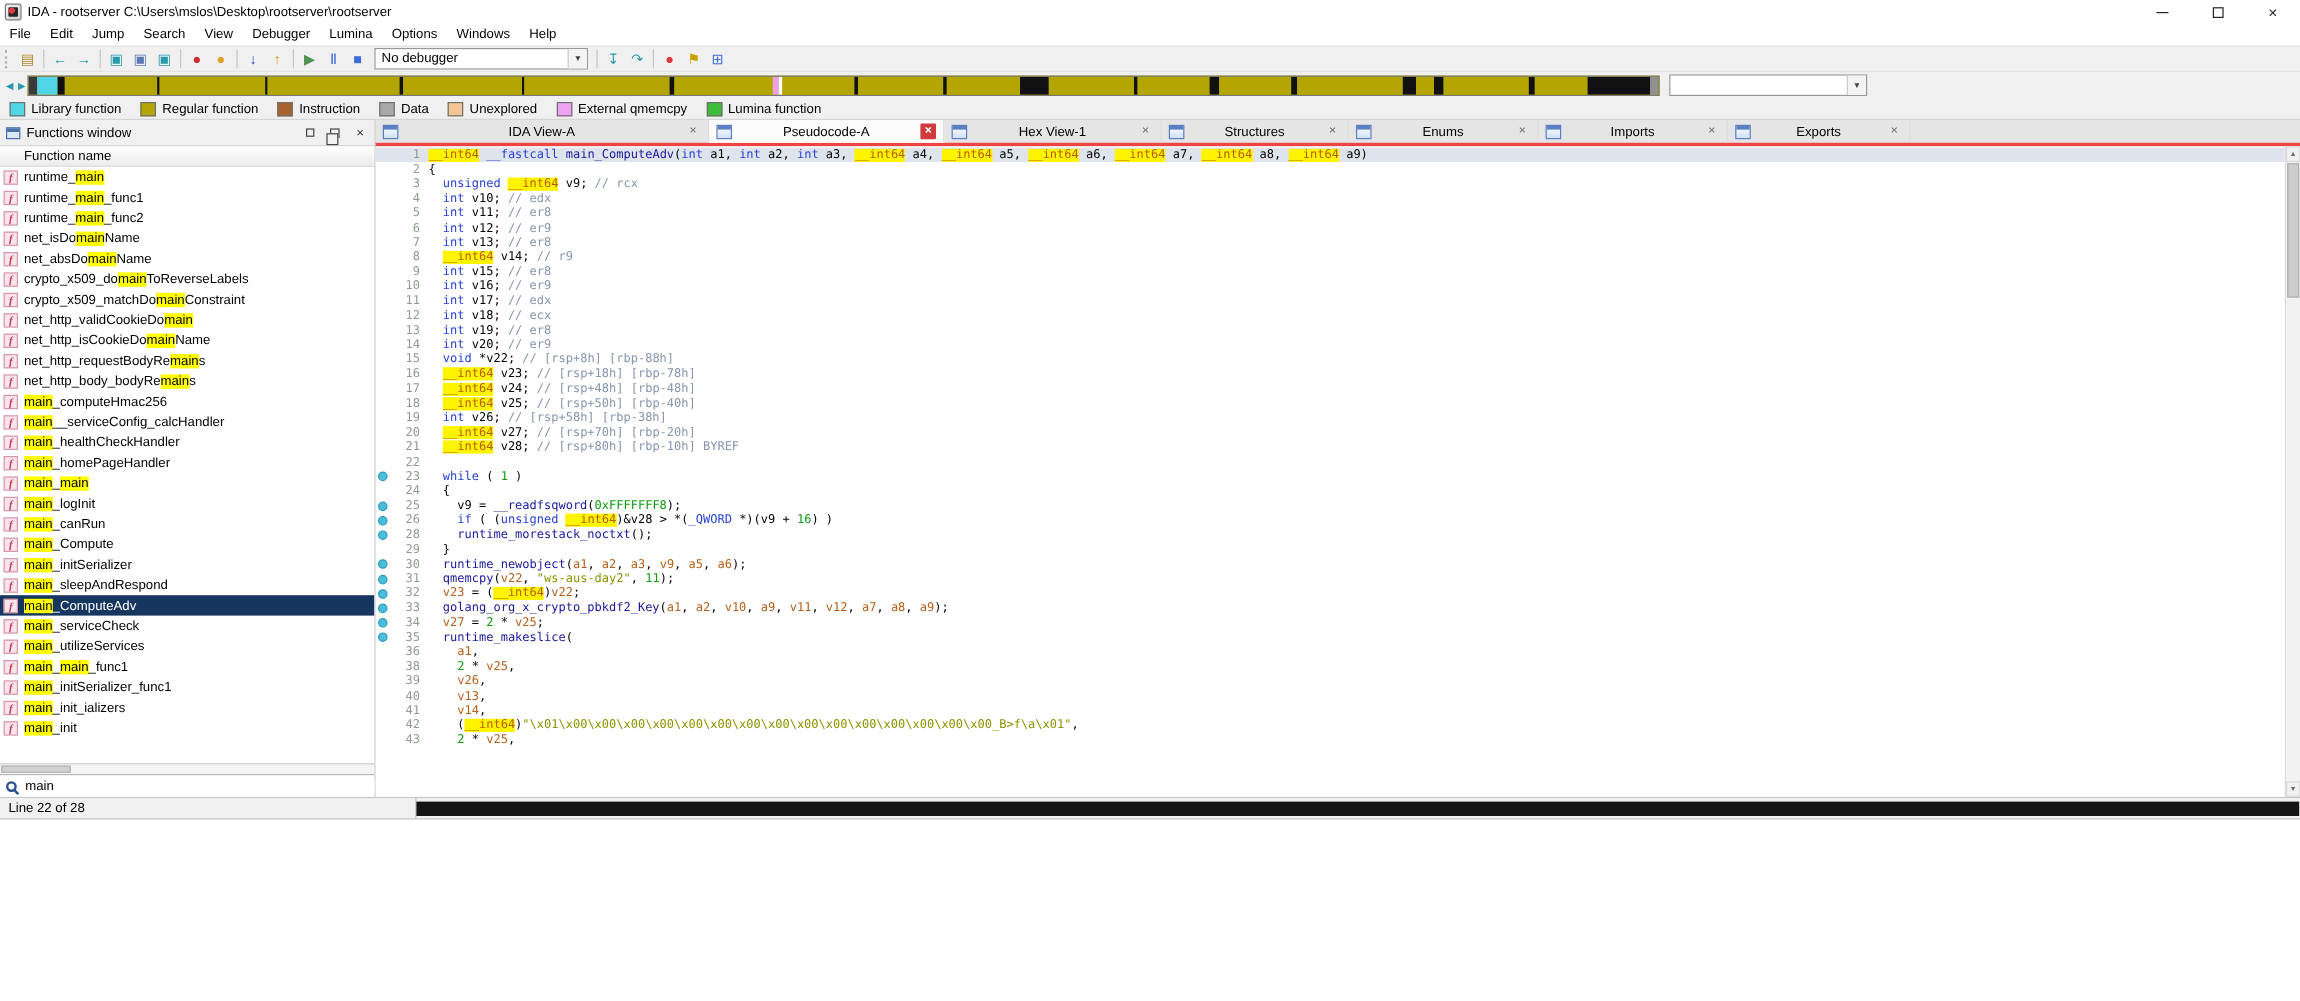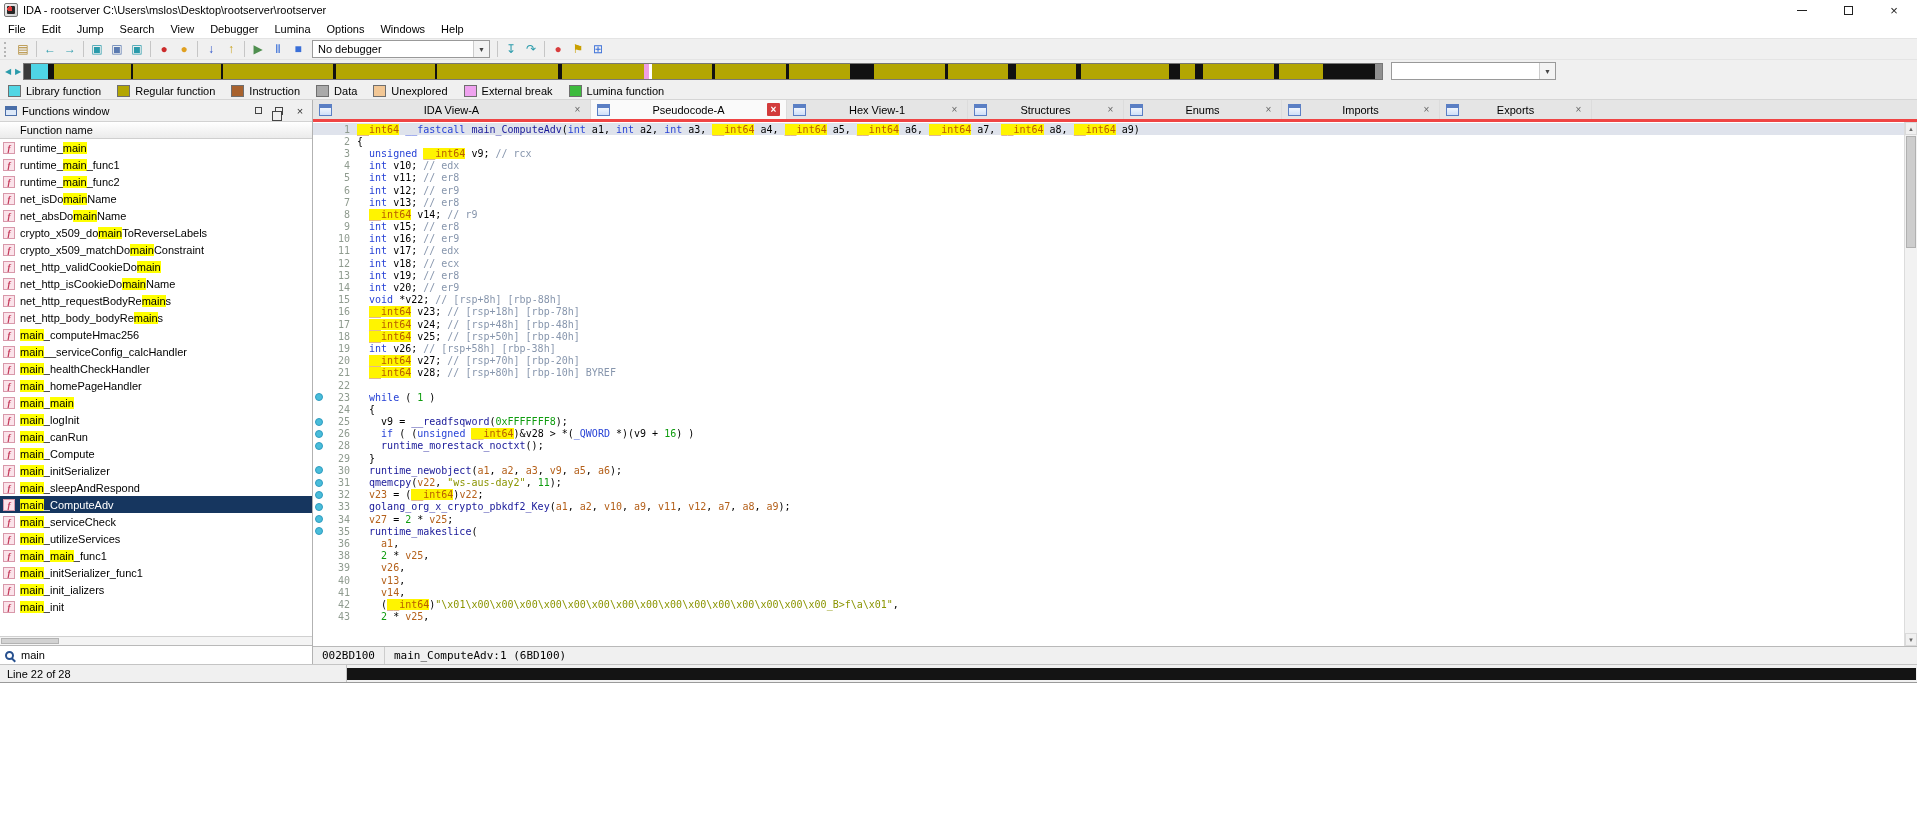--- a/index.html
+++ b/index.html
@@ -256,21 +256,21 @@
       <div class="legend-item">
         <span class="legend-swatch" style="background: rgb(169, 169, 169);"></span>
         <span>Data</span>
       </div>
       <div class="legend-item">
         <span class="legend-swatch" style="background: rgb(242, 199, 149);"></span>
         <span>Unexplored</span>
       </div>
       <div class="legend-item">
         <span class="legend-swatch" style="background: rgb(239, 162, 239);"></span>
-        <span>External break</span>
+        <span>External qmemcpy</span>
       </div>
       <div class="legend-item">
         <span class="legend-swatch" style="background: rgb(61, 187, 61);"></span>
         <span>Lumina function</span>
       </div>
     </div>
 
   <div class="main">
 
     <div class="left-panel">
@@ -495,24 +495,20 @@
             <div class="code-line"><span class="line-dot"></span><span class="line-num">42</span><span class="line-text"><span class="tk-p">    (</span><span class="tk-h">__int64</span><span class="tk-p">)</span><span class="tk-s">"\x01\x00\x00\x00\x00\x00\x00\x00\x00\x00\x00\x00\x00\x00\x00\x00_B&gt;f\a\x01"</span><span class="tk-p">,</span></span></div>
             <div class="code-line"><span class="line-dot"></span><span class="line-num">43</span><span class="line-text"><span class="tk-p">    </span><span class="tk-n">2</span><span class="tk-p"> * </span><span class="tk-a">v25</span><span class="tk-p">,</span></span></div>
           </div>
         <div class="vscroll">
           <div class="vs-arrow">▲</div>
           <div class="vs-thumb"></div>
           <div class="vs-track"></div>
           <div class="vs-arrow">▼</div>
         </div>
       </div>
-      <div class="code-status">
-        <span class="cs-cell">002BD100</span>
-        <span class="cs-cell" style="border-right:none;">main_ComputeAdv:1 (6BD100)</span>
-      </div>
     </div>
   </div>
 
   <div class="bottom-strip">
     <div class="bs-left">
       <span>Line 22 of 28</span>
     </div>
     <div class="bs-right">
       <div class="bs-black"></div>
     </div>

